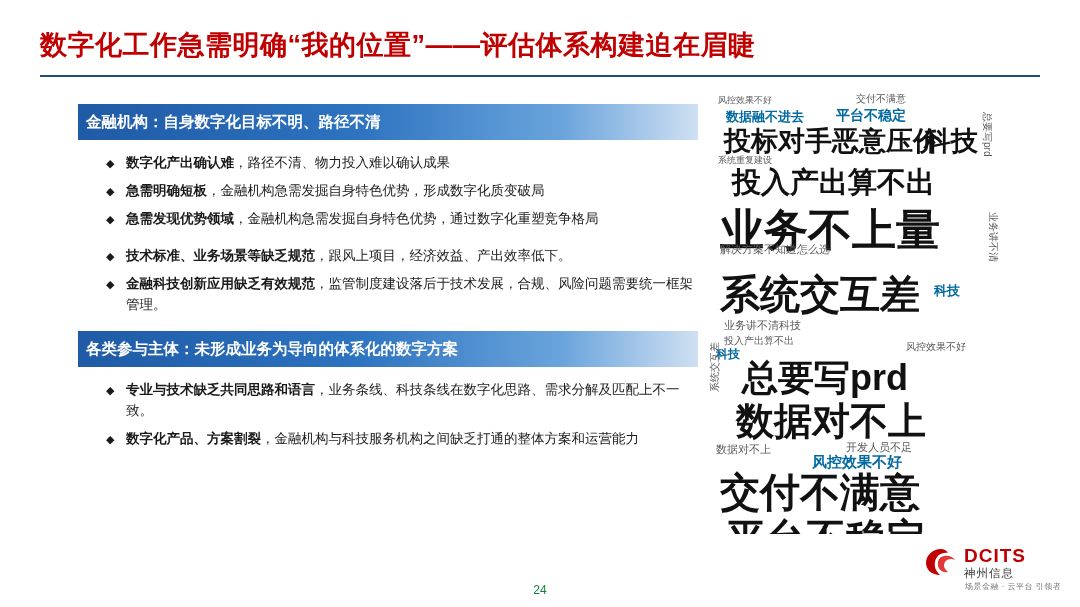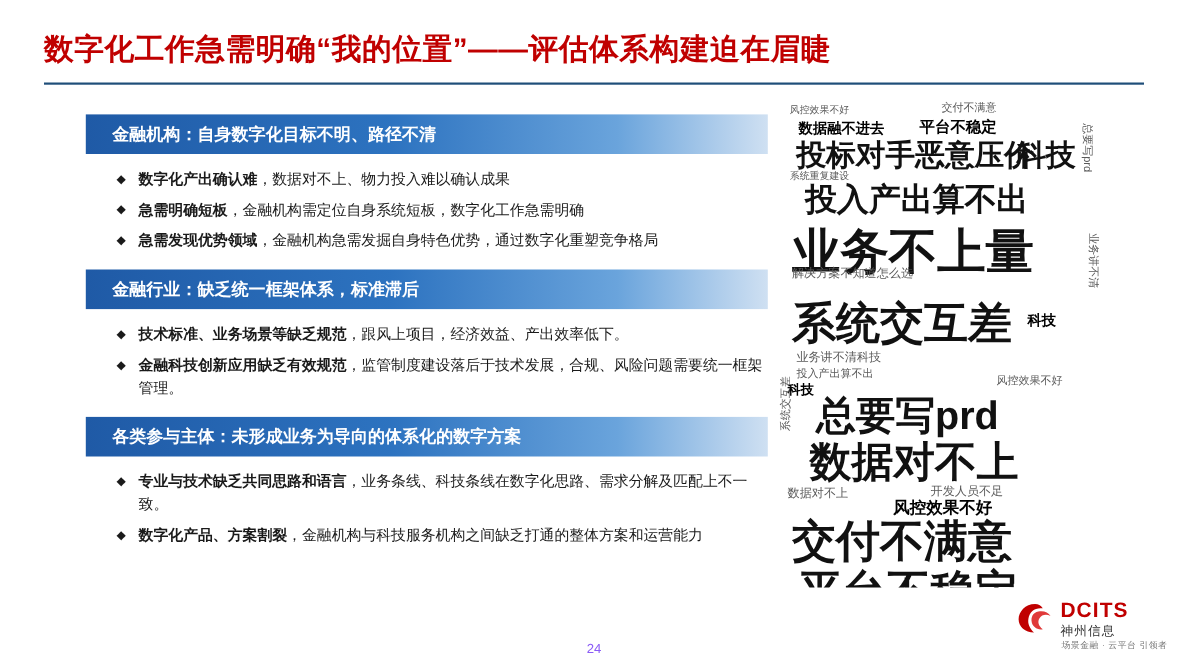--- a/index.html
+++ b/index.html
@@ -53,21 +53,21 @@
     top: 104px;
     width: 620px;
   }
 
   .band {
     position: relative;
     height: 36px;
     background: linear-gradient(to right, #1f5aa6 0%, #2d73c0 45%, #6aa4dc 78%, #cfe0f2 100%);
     display: flex;
     align-items: center;
-    padding-left: 24px;
+    padding-left: 8px;
     box-sizing: border-box;
   }
   .band-text {
     color: #ffffff;
     font-size: 15.5px;
     font-weight: bold;
     white-space: nowrap;
   }
 
   .bullets {
@@ -117,34 +117,34 @@
     text-align: right;
   }
   .w {
     position: absolute;
     white-space: nowrap;
     font-weight: bold;
     color: #111111;
     line-height: 1;
   }
   .w.gray { color: #5a5a5a; font-weight: normal; }
-  .w.mid { color: #000000; }
+  .w.mid { color: #0369a1; }
   .w.rot {
     transform-origin: left top;
   }
 
   
   .page-num {
     position: absolute;
     left: 0;
     right: 0;
     bottom: 10px;
     text-align: center;
     font-size: 12px;
-    color: #8b5cf6;
+    color: #15803d;
   }
 
   
   .logo {
     position: absolute;
     right: 26px;
     bottom: 16px;
     width: 130px;
     height: 46px;
   }
@@ -196,37 +196,34 @@
 
   <div class="left-col">
 
     <div class="section">
       <div class="band">
         <span class="band-text">金融机构：自身数字化目标不明、路径不清</span>
       </div>
       <div class="bullets">
         <div class="bullet">
           <span class="diamond">◆</span>
-          <b>数字化产出确认难</b><span>，数据对不上、物力投入难以确认成果</span>
-        </div>
-        <div class="bullet">
-          <span class="diamond">◆</span>
-          <b>急需明确短板</b><span>，金融机构需定位自身系统短板，数字化工作急需明确</span>
+          <b>数字化产出确认难</b><span>，路径不清、物力投入难以确认成果</span>
+        </div>
+        <div class="bullet">
+          <span class="diamond">◆</span>
+          <b>急需明确短板</b><span>，金融机构急需发掘自身特色优势，形成数字化质变破局</span>
         </div>
         <div class="bullet">
           <span class="diamond">◆</span>
           <b>急需发现优势领域</b><span>，金融机构急需发掘自身特色优势，通过数字化重塑竞争格局</span>
         </div>
       </div>
     </div>
 
     <div class="section s2">
-      <div class="band">
-        <span class="band-text">金融行业：缺乏统一框架体系，标准滞后</span>
-      </div>
       <div class="bullets">
         <div class="bullet">
           <span class="diamond">◆</span>
           <b>技术标准、业务场景等缺乏规范</b><span>，跟风上项目，经济效益、产出效率低下。</span>
         </div>
         <div class="bullet">
           <span class="diamond">◆</span>
           <b>金融科技创新应用缺乏有效规范</b><span>，监管制度建设落后于技术发展，合规、风险问题需要统一框架管理。</span>
         </div>
       </div>

